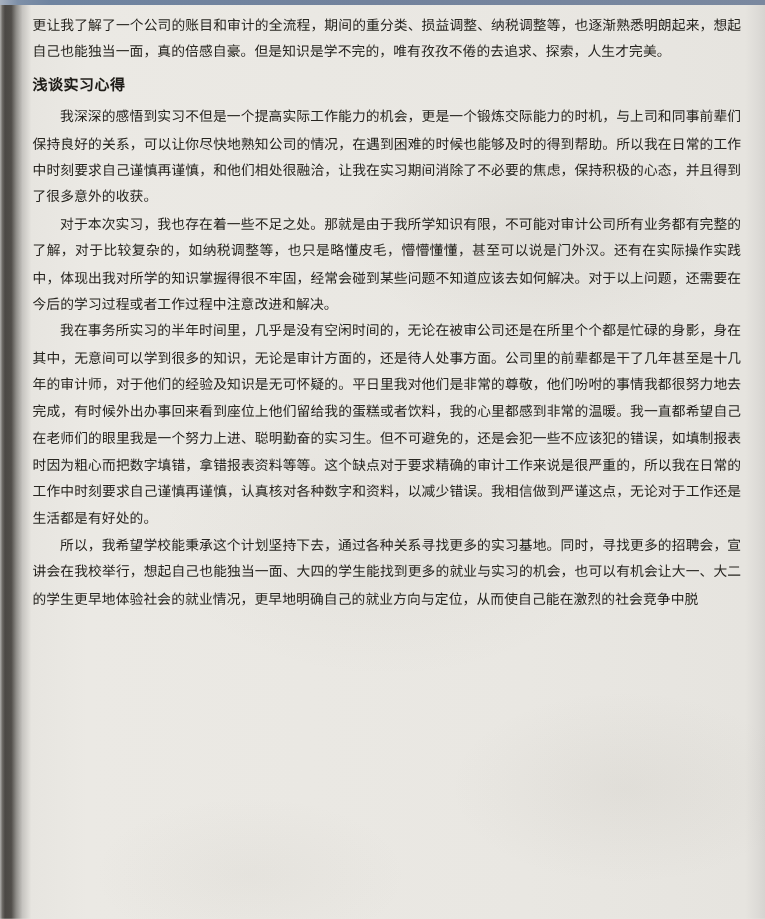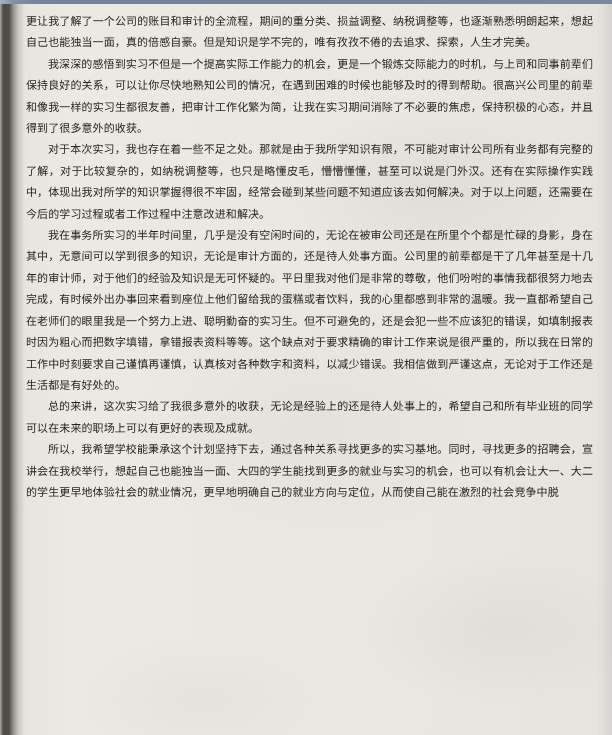--- a/index.html
+++ b/index.html
@@ -78,19 +78,19 @@
   }
 </style>
 </head>
 <body>
 
 <div class="page">
   <div class="texture"></div>
   <div class="top-edge"></div>
   <div class="content">
       <p class="para no-indent">更让我了解了一个公司的账目和审计的全流程，期间的重分类、损益调整、纳税调整等，也逐渐熟悉明朗起来，想起自己也能独当一面，真的倍感自豪。但是知识是学不完的，唯有孜孜不倦的去追求、探索，人生才完美。</p>
-      <p class="para">我深深的感悟到实习不但是一个提高实际工作能力的机会，更是一个锻炼交际能力的时机，与上司和同事前辈们保持良好的关系，可以让你尽快地熟知公司的情况，在遇到困难的时候也能够及时的得到帮助。很高兴公司里的前辈和像我一样的实习生都很友善，把审计工作化繁为简，让我在实习期间消除了不必要的焦虑，保持积极的心态，并且得到了很多意外的收获。</p>
+      <h2 class="head">浅谈实习心得</h2>
+      <p class="para">我深深的感悟到实习不但是一个提高实际工作能力的机会，更是一个锻炼交际能力的时机，与上司和同事前辈们保持良好的关系，可以让你尽快地熟知公司的情况，在遇到困难的时候也能够及时的得到帮助。所以我在日常的工作中时刻要求自己谨慎再谨慎，和他们相处很融洽，让我在实习期间消除了不必要的焦虑，保持积极的心态，并且得到了很多意外的收获。</p>
       <p class="para">对于本次实习，我也存在着一些不足之处。那就是由于我所学知识有限，不可能对审计公司所有业务都有完整的了解，对于比较复杂的，如纳税调整等，也只是略懂皮毛，懵懵懂懂，甚至可以说是门外汉。还有在实际操作实践中，体现出我对所学的知识掌握得很不牢固，经常会碰到某些问题不知道应该去如何解决。对于以上问题，还需要在今后的学习过程或者工作过程中注意改进和解决。</p>
       <p class="para">我在事务所实习的半年时间里，几乎是没有空闲时间的，无论在被审公司还是在所里个个都是忙碌的身影，身在其中，无意间可以学到很多的知识，无论是审计方面的，还是待人处事方面。公司里的前辈都是干了几年甚至是十几年的审计师，对于他们的经验及知识是无可怀疑的。平日里我对他们是非常的尊敬，他们吩咐的事情我都很努力地去完成，有时候外出办事回来看到座位上他们留给我的蛋糕或者饮料，我的心里都感到非常的温暖。我一直都希望自己在老师们的眼里我是一个努力上进、聪明勤奋的实习生。但不可避免的，还是会犯一些不应该犯的错误，如填制报表时因为粗心而把数字填错，拿错报表资料等等。这个缺点对于要求精确的审计工作来说是很严重的，所以我在日常的工作中时刻要求自己谨慎再谨慎，认真核对各种数字和资料，以减少错误。我相信做到严谨这点，无论对于工作还是生活都是有好处的。</p>
-      <p class="para">总的来讲，这次实习给了我很多意外的收获，无论是经验上的还是待人处事上的，希望自己和所有毕业班的同学可以在未来的职场上可以有更好的表现及成就。</p>
       <p class="para">所以，我希望学校能秉承这个计划坚持下去，通过各种关系寻找更多的实习基地。同时，寻找更多的招聘会，宣讲会在我校举行，想起自己也能独当一面、大四的学生能找到更多的就业与实习的机会，也可以有机会让大一、大二的学生更早地体验社会的就业情况，更早地明确自己的就业方向与定位，从而使自己能在激烈的社会竞争中脱</p>
     </div>
 </div>
 
 </body></html>

